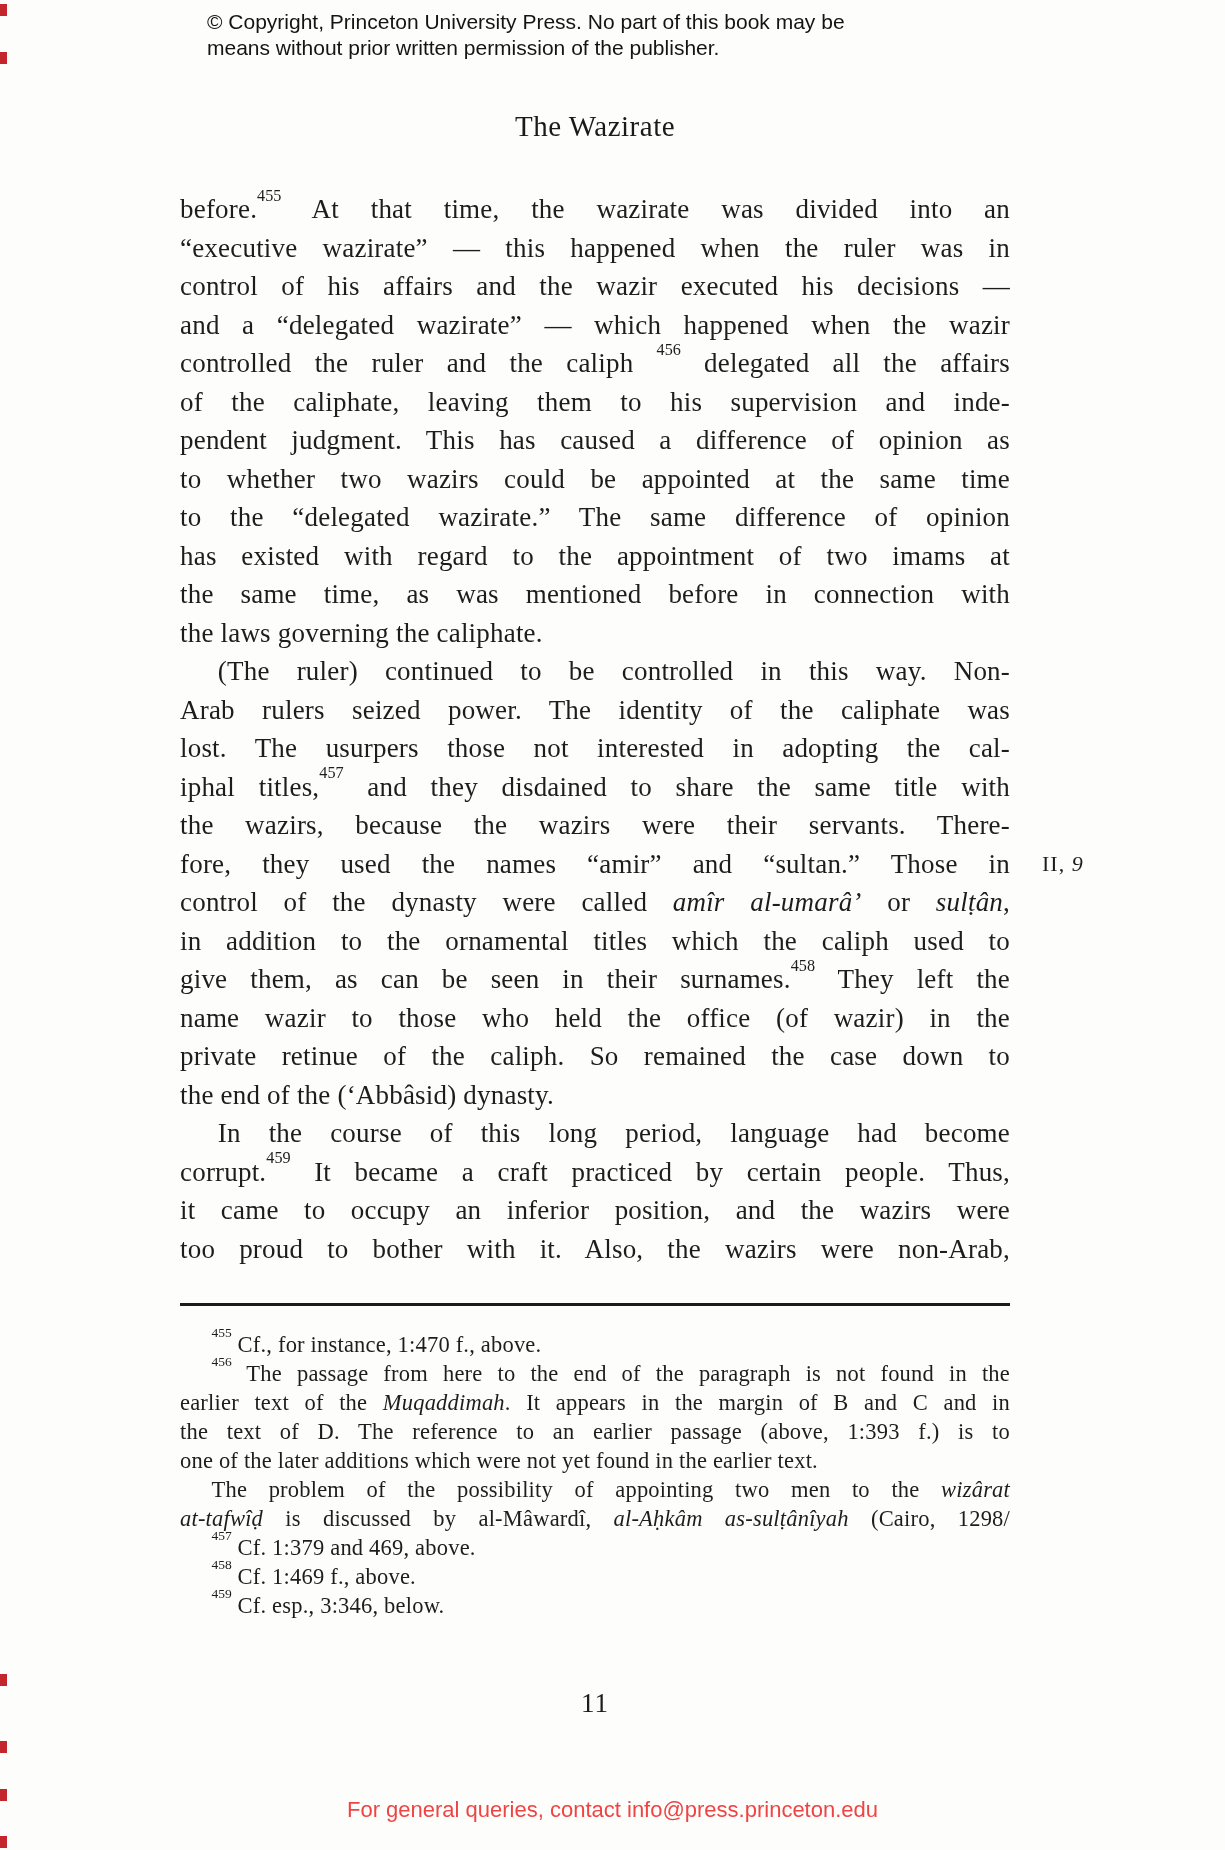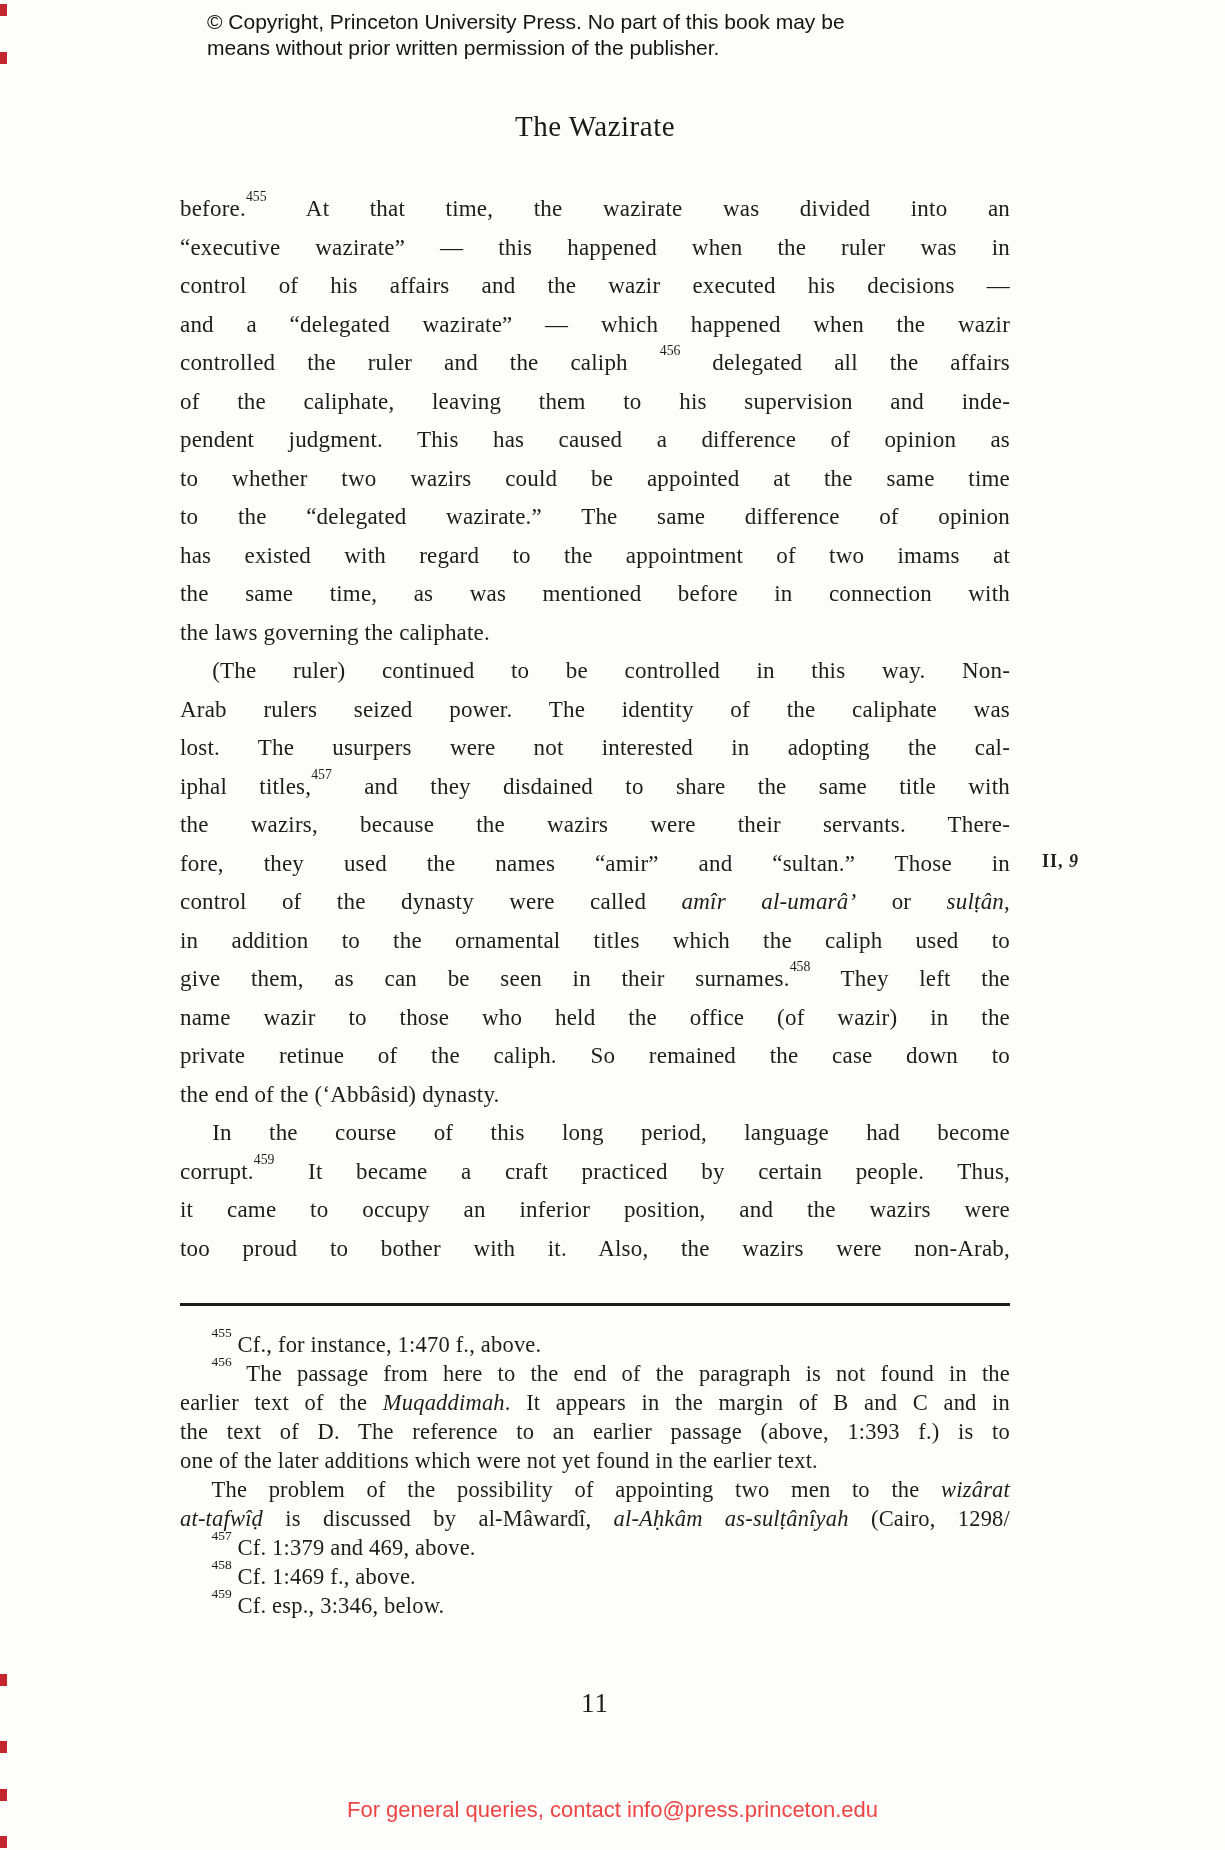--- a/index.html
+++ b/index.html
@@ -15,35 +15,35 @@
     font-size:21px;line-height:26px;color:#141414;
   }
   .copyright .line{text-align:center;text-align-last:left;}
   .running-title{
     position:absolute;left:180px;top:110px;width:830px;
     text-align:center;font-size:29px;
     letter-spacing:0.5px;color:#1a1a1a;
   }
   .body-block{
     position:absolute;left:180px;top:190px;width:830px;
-    font-size:23px;line-height:38.5px;letter-spacing:0.2px;
+    font-size:27px;line-height:38.5px;letter-spacing:0.2px;
   }
   .line{
     text-align:justify;text-align-last:justify;
     -moz-text-align-last:justify;
   }
   .line.indent{padding-left:1.4em;}
   .line.nojust{text-align-last:left;-moz-text-align-last:left;}
   sup.fn-ref{
     font-size:0.60em;position:relative;top:-0.45em;
     letter-spacing:0;line-height:0;
   }
   .margin-note{
     position:absolute;left:1042px;top:851px;
-    font-size:18px;letter-spacing:1px;color:#1d1d1d;font-weight:bold;
+    font-size:22px;letter-spacing:1px;color:#1d1d1d;
   }
   .fn-rule{
     position:absolute;left:180px;top:1303px;width:830px;
     border-top:3px solid #1c1c1c;height:0;
   }
   .footnotes{
     position:absolute;left:180px;top:1330px;width:830px;
     font-size:22.5px;line-height:29px;letter-spacing:0.2px;
   }
   .page-number{
@@ -79,21 +79,21 @@
     <div class="line">controlled the ruler and the caliph <sup class="fn-ref">456</sup> delegated all the affairs</div>
     <div class="line">of the caliphate, leaving them to his supervision and inde-</div>
     <div class="line">pendent judgment. This has caused a difference of opinion as</div>
     <div class="line">to whether two wazirs could be appointed at the same time</div>
     <div class="line">to the “delegated wazirate.” The same difference of opinion</div>
     <div class="line">has existed with regard to the appointment of two imams at</div>
     <div class="line">the same time, as was mentioned before in connection with</div>
     <div class="line nojust">the laws governing the caliphate.</div>
     <div class="line indent">(The ruler) continued to be controlled in this way. Non-</div>
     <div class="line">Arab rulers seized power. The identity of the caliphate was</div>
-    <div class="line">lost. The usurpers were not interested in adopting the cal-</div>
+    <div class="line">lost. The usurpers those not interested in adopting the cal-</div>
     <div class="line">iphal titles,<sup class="fn-ref">457</sup> and they disdained to share the same title with</div>
     <div class="line">the wazirs, because the wazirs were their servants. There-</div>
     <div class="line">fore, they used the names “amir” and “sultan.” Those in</div>
     <div class="line">control of the dynasty were called <em>amîr al-umarâ’</em> or <em>sulṭân</em>,</div>
     <div class="line">in addition to the ornamental titles which the caliph used to</div>
     <div class="line">give them, as can be seen in their surnames.<sup class="fn-ref">458</sup> They left the</div>
     <div class="line">name wazir to those who held the office (of wazir) in the</div>
     <div class="line">private retinue of the caliph. So remained the case down to</div>
     <div class="line nojust">the end of the (‘Abbâsid) dynasty.</div>
     <div class="line indent">In the course of this long period, language had become</div>

